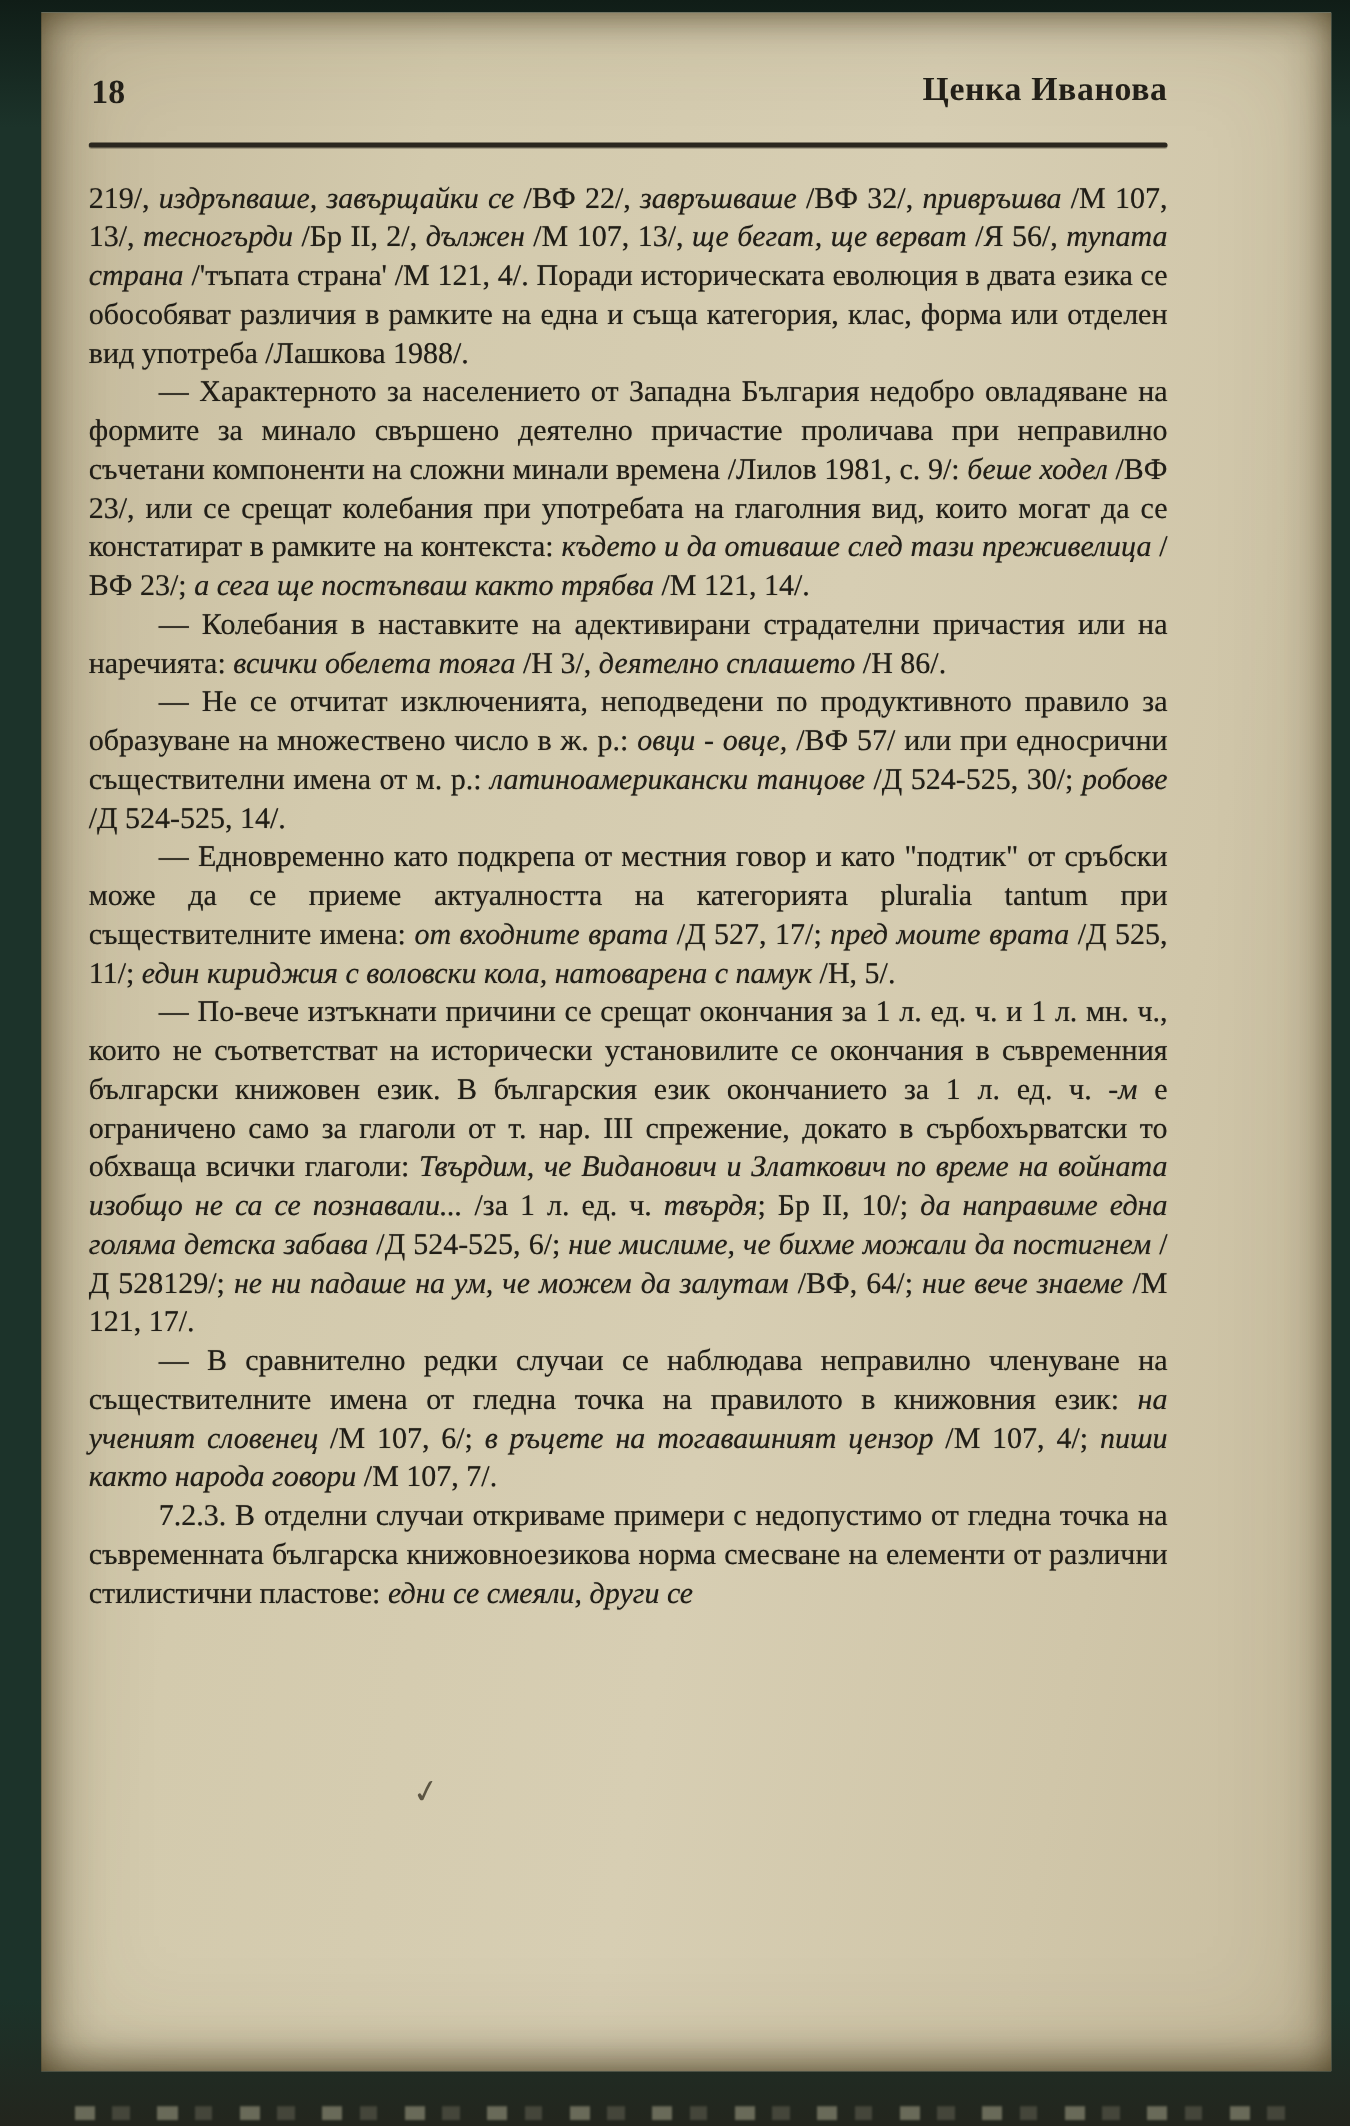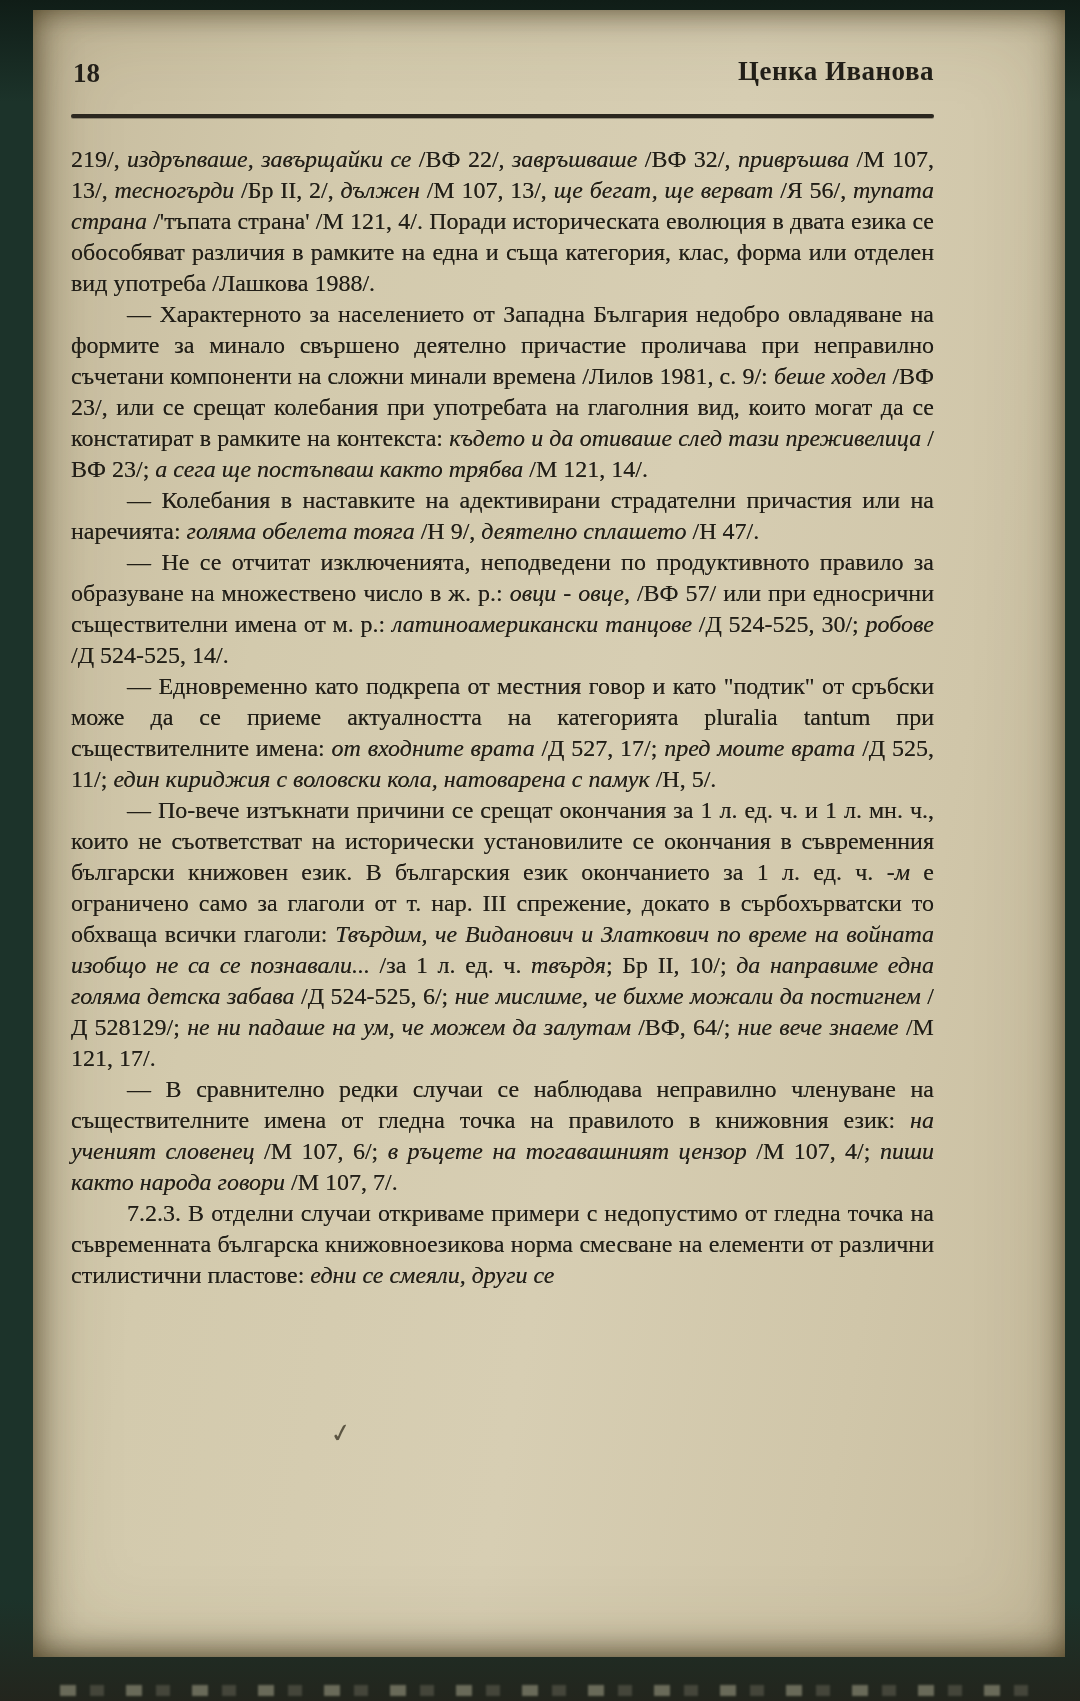--- a/index.html
+++ b/index.html
@@ -72,21 +72,21 @@
       <header class="page-header">
         <span class="page-num">18</span>
         <span class="author">Ценка Иванова</span>
       </header>
 
       <div class="rule"></div>
 
       <main class="page-body">
           <p class="para"><span>219/, </span><span class="it">издръпваше, завърщайки се </span><span>/ВФ 22/, </span><span class="it">завръшваше </span><span>/ВФ 32/, </span><span class="it">привръшва </span><span>/М 107, 13/, </span><span class="it">тесногърди </span><span>/Бр II, 2/, </span><span class="it">дължен </span><span>/М 107, 13/, </span><span class="it">ще бегат, ще верват </span><span>/Я 56/, </span><span class="it">тупата страна </span><span>/'тъпата страна' /М 121, 4/. Поради историческата еволюция в двата езика се обособяват различия в рамките на една и съща категория, клас, форма или отделен вид употреба /Лашкова 1988/.</span></p>
           <p class="para indent"><span>— Характерното за населението от Западна България недобро овладяване на формите за минало свършено деятелно причастие проличава при неправилно съчетани компоненти на сложни минали времена /Лилов 1981, с. 9/: </span><span class="it">беше ходел </span><span>/ВФ 23/, или се срещат колебания при употребата на глаголния вид, които могат да се констатират в рамките на контекста: </span><span class="it">където и да отиваше след тази преживелица </span><span>/ВФ 23/; </span><span class="it">а сега ще постъпваш както трябва </span><span>/М 121, 14/.</span></p>
-          <p class="para indent"><span>— Колебания в наставките на адективирани страдателни причастия или на наречията: </span><span class="it">голяма обелета тояга </span><span>/Н 9/, </span><span class="it">деятелно сплашето </span><span>/Н 47/.</span></p>
+          <p class="para indent"><span>— Колебания в наставките на адективирани страдателни причастия или на наречията: </span><span class="it">всички обелета тояга </span><span>/Н 3/, </span><span class="it">деятелно сплашето </span><span>/Н 86/.</span></p>
           <p class="para indent"><span>— Не се отчитат изключенията, неподведени по продуктивното правило за образуване на множествено число в ж. р.: </span><span class="it">овци - овце, </span><span>/ВФ 57/ или при едносрични съществителни имена от м. р.: </span><span class="it">латиноамерикански танцове </span><span>/Д 524-525, 30/; </span><span class="it">робове </span><span>/Д 524-525, 14/.</span></p>
           <p class="para indent"><span>— Едновременно като подкрепа от местния говор и като "подтик" от сръбски може да се приеме актуалността на категорията pluralia tantum при съществителните имена: </span><span class="it">от входните врата </span><span>/Д 527, 17/; </span><span class="it">пред моите врата </span><span>/Д 525, 11/; </span><span class="it">един кириджия с воловски кола, натоварена с памук </span><span>/Н, 5/.</span></p>
           <p class="para indent"><span>— По-вече изтъкнати причини се срещат окончания за 1 л. ед. ч. и 1 л. мн. ч., които не съответстват на исторически установилите се окончания в съвременния български книжовен език. В българския език окончанието за 1 л. ед. ч. </span><span class="it">-м </span><span>е ограничено само за глаголи от т. нар. III спрежение, докато в сърбохърватски то обхваща всички глаголи: </span><span class="it">Твърдим, че Виданович и Златкович по време на войната изобщо не са се познавали... </span><span>/за 1 л. ед. ч. </span><span class="it">твърдя</span><span>; Бр II, 10/; </span><span class="it">да направиме една голяма детска забава </span><span>/Д 524-525, 6/; </span><span class="it">ние мислиме, че бихме можали да постигнем </span><span>/Д 528129/; </span><span class="it">не ни падаше на ум, че можем да залутам </span><span>/ВФ, 64/; </span><span class="it">ние вече знаеме </span><span>/М 121, 17/.</span></p>
           <p class="para indent"><span>— В сравнително редки случаи се наблюдава неправилно членуване на съществителните имена от гледна точка на правилото в книжовния език: </span><span class="it">на ученият словенец </span><span>/М 107, 6/; </span><span class="it">в ръцете на тогавашният цензор </span><span>/М 107, 4/; </span><span class="it">пиши както народа говори </span><span>/М 107, 7/.</span></p>
           <p class="para indent"><span>7.2.3. В отделни случаи откриваме примери с недопустимо от гледна точка на съвременната българска книжовноезикова норма смесване на елементи от различни стилистични пластове: </span><span class="it">едни се смеяли, други се</span></p>
         </main>
 
     </div>
 
     <span class="checkmark">✓</span>

